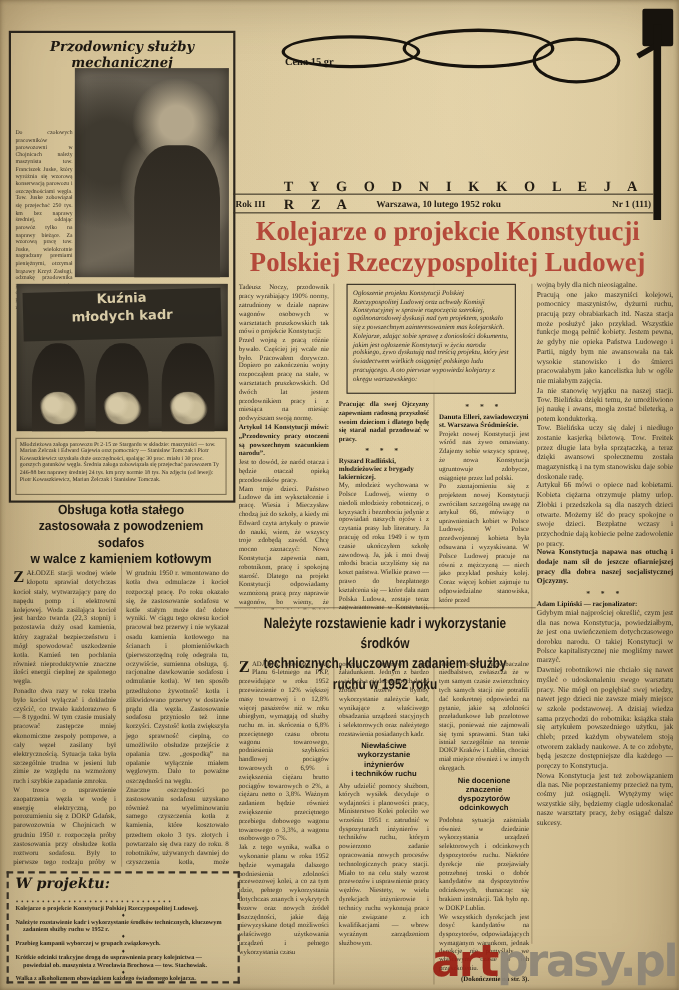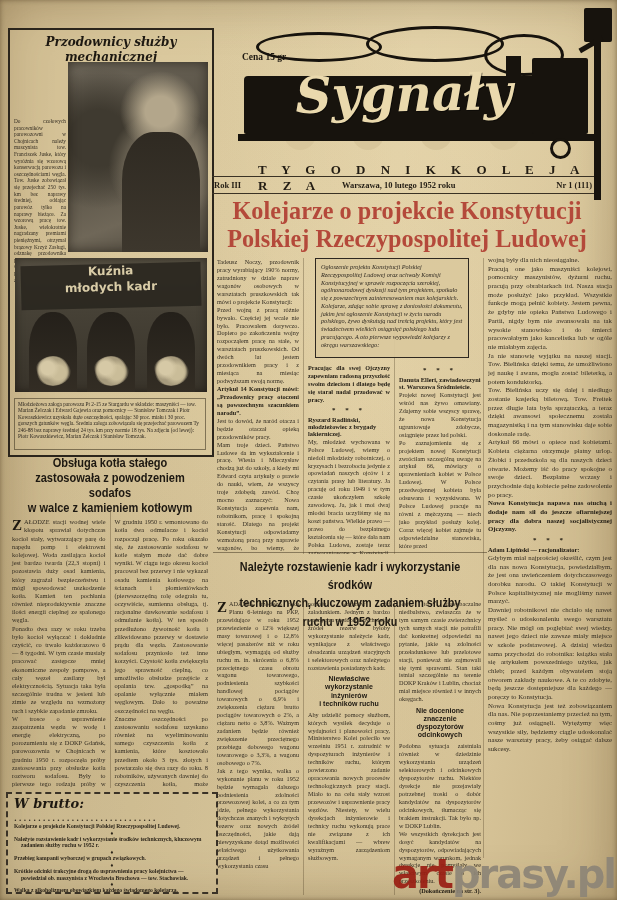--- a/index.html
+++ b/index.html
@@ -36,21 +36,21 @@
     text-align:center;white-space:pre-line;transform:rotate(-1.5deg);}
   .person{position:absolute;bottom:0;width:48px;height:80px;border-radius:45% 45% 0 0;background:linear-gradient(180deg,#24201a,#332d24);}
   .person .bouquet{position:absolute;left:6px;bottom:6px;width:36px;height:30px;border-radius:50%;
     background:radial-gradient(circle at 35% 40%,#d6c9a6 0 22%,transparent 40%),radial-gradient(circle at 65% 55%,#cabd99 0 25%,transparent 45%),radial-gradient(circle,#a79b7d 0 60%,transparent 70%);}
   .p-a{left:14px}.p-b{left:72px}.p-c{left:132px}
   .cap-bottom{position:absolute;left:4px;top:368px;width:192px;font-size:5.3px;line-height:1.22;
     border:1px solid rgba(55,45,28,.55);padding:2px 3px;box-sizing:border-box;height:52px;}
 
   
   .masthead{position:absolute;left:228px;top:28px;width:386px;height:170px;}
-  .price{position:absolute;left:14px;top:24px;font-weight:bold;font-size:9.5px;color:#1f1a12;}
+  .price{position:absolute;left:31px;top:24px;font-weight:bold;font-size:9.5px;color:#1f1a12;}
   .smoke{position:absolute;border:3px solid #17130d;border-radius:50%;background:transparent;}
   .s1{left:28px;top:4px;width:120px;height:24px;}
   .s2{left:138px;top:-2px;width:132px;height:30px;}
   .s3{left:256px;top:6px;width:74px;height:36px;}
   .loco{position:absolute;left:16px;top:44px;width:344px;height:86px;}
   .loco .wheel{position:absolute;top:46px;width:32px;height:32px;border-radius:50%;background:#d8c69b;}
   .w1{left:40px}.w2{left:108px}.w3{left:176px}.w4{left:244px}
   .loco .body{position:absolute;left:0;top:4px;width:310px;height:58px;background:#17130d;border-radius:4px 8px 2px 2px;}
   .loco .cab{position:absolute;left:288px;top:-14px;width:56px;height:76px;background:#17130d;border-radius:2px;}
   .loco .chimney{position:absolute;left:262px;top:-16px;width:15px;height:22px;background:#17130d;}
@@ -146,32 +146,20 @@
         </div>
     </div>
     <div class="cap-bottom">Młodzieżowa załoga parowozu Pt 2-15 ze Stargardu w składzie: maszyniści — tow. Marian Żelczak i Edward Gajewia oraz pomocnicy — Stanisław Tomczak i Piotr Kowaszkiewicz uzyskała duże oszczędności, spalając 30 proc. miału i 30 proc. gorszych gatunków węgla. Średnia załoga zobowiązała się przejechać parowozem Ty 246-88 bez naprawy średniej 24 tys. km przy normie 18 tys. Na zdjęciu (od lewej): Piotr Kowaszkiewicz, Marian Żelczak i Stanisław Tomczak.</div>
   </section>
 
   <header class="masthead">
     <div class="price">Cena 15 gr</div>
     <div class="smoke s1"></div>
     <div class="smoke s2"></div>
     <div class="smoke s3"></div>
-    <div class="loco">
-      <div class="wheel w1"></div>
-      <div class="wheel w2"></div>
-      <div class="wheel w3"></div>
-      <div class="wheel w4"></div>
-      <div class="body"></div>
-      <div class="cab"></div>
-      <div class="chimney"></div>
-      <div class="deck"></div>
-      <div class="wheel-s"></div>
-      <div class="logo">Sygnały</div>
-    </div>
     <div class="semaphore">
       <div class="head"></div>
       <div class="arm"></div>
       <div class="pole"></div>
     </div>
     <div class="tagline">T Y G O D N I K   K O L E J A R Z A</div>
   </header>
 
   <div class="dateline">
     <span>Rok III</span>
@@ -235,21 +223,21 @@
     <div class="kcol t">
       <span>W grudniu 1950 r. wmontowano do kotła dwa odmulacze i kocioł rozpoczął pracę. Po roku okazało się, że zastosowanie sodafosu w kotle stałym może dać dobre wyniki. W ciągu tego okresu kocioł pracował bez przerwy i nie wykazał osadu kamienia kotłowego na ścianach i płomieniówkach (pierwszorzędną rolę odegrała tu, oczywiście, sumienna obsługa, tj. racjonalne dawkowanie sodafosu i odmulanie kotła). W ten sposób przedłużono żywotność kotła i zlikwidowano przerwy w dostawie prądu dla węzła. Zastosowanie sodafosu przyniosło też inne korzyści. Czystość kotła zwiększyła jego sprawność cieplną, co umożliwiło obsłudze przejście z opalania tzw. „gospodką” na opalanie wyłącznie miałem węglowym. Dało to poważne oszczędności na węglu.
 Znaczne oszczędności po zastosowaniu sodafosu uzyskano również na wyeliminowaniu samego czyszczenia kotła z kamienia, które kosztowało przedtem około 3 tys. złotych i powtarzało się dwa razy do roku. 8 robotników, używanych dawniej do czyszczenia kotła, może wykonywać obecnie inne prace.
 Zastosowanie roztworu sodafosu przy kotłach stałych przez obsługę pompowni można uważać za duże osiągnięcie. Z doświadczeniami załogi powinny zaznajomić się obsługi wszystkich kotłów stałych na sieci PKP.</span>
       
     </div>
   </section>
 
   <aside class="wnum">
     <div class="wnum-title">
-      <span>W brutto:</span><span class="leader"> ..............................</span>
+      <span>W projektu:</span><span class="leader"> ..............................</span>
     </div>
     <div class="wn-item">Kolejarze o projekcie Konstytucji Polskiej Rzeczypospolitej Ludowej.</div>
     <div class="diamond">♦</div>
     <div class="wn-item">Należyte rozstawienie kadr i wykorzystanie środków technicznych, kluczowym zadaniem służby ruchu w 1952 r.</div>
     <div class="diamond">♦</div>
     <div class="wn-item">Przebieg kampanii wyborczej w grupach związkowych.</div>
     <div class="diamond">♦</div>
     <div class="wn-item">Krótkie odcinki trakcyjne drogą do usprawnienia pracy kolejnictwa — powiedział ob. maszynista z Wrocławia Brochowa — tow. Stachowiak.</div>
     <div class="diamond">♦</div>
     <div class="wn-item">Walka z alkoholizmem obowiązkiem każdego świadomego kolejarza.</div>

